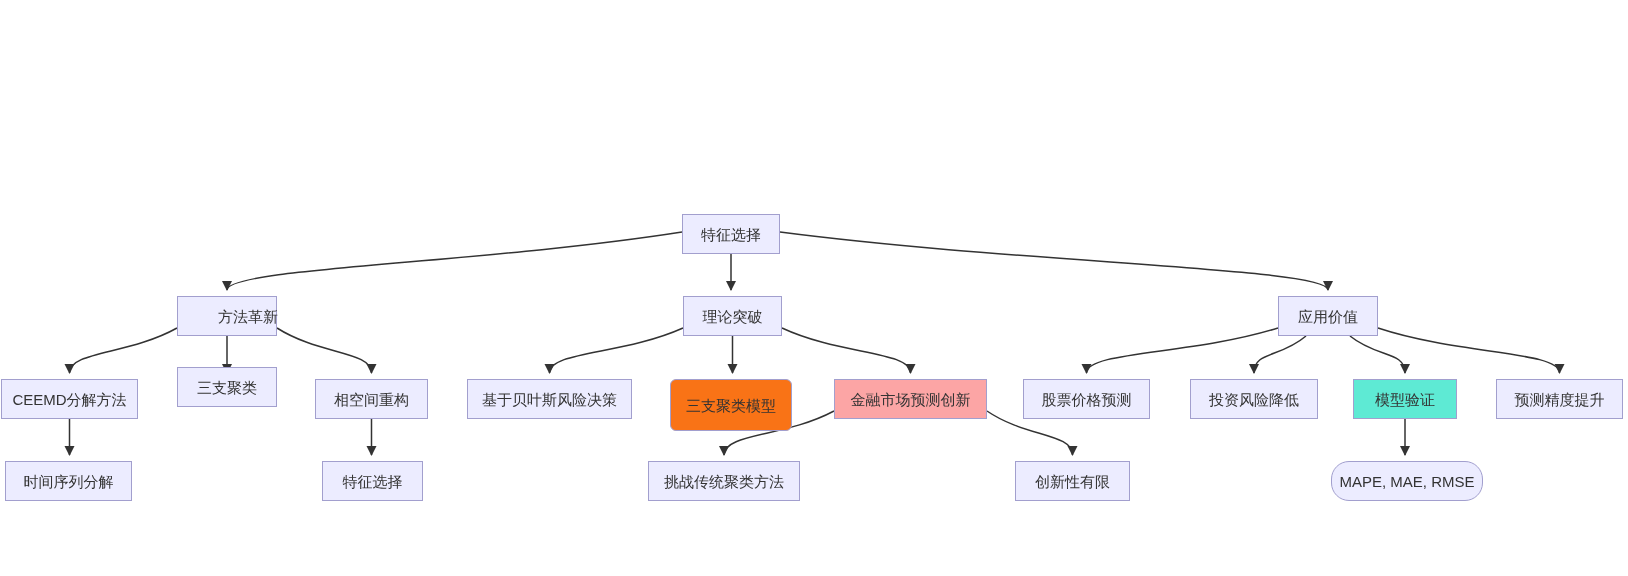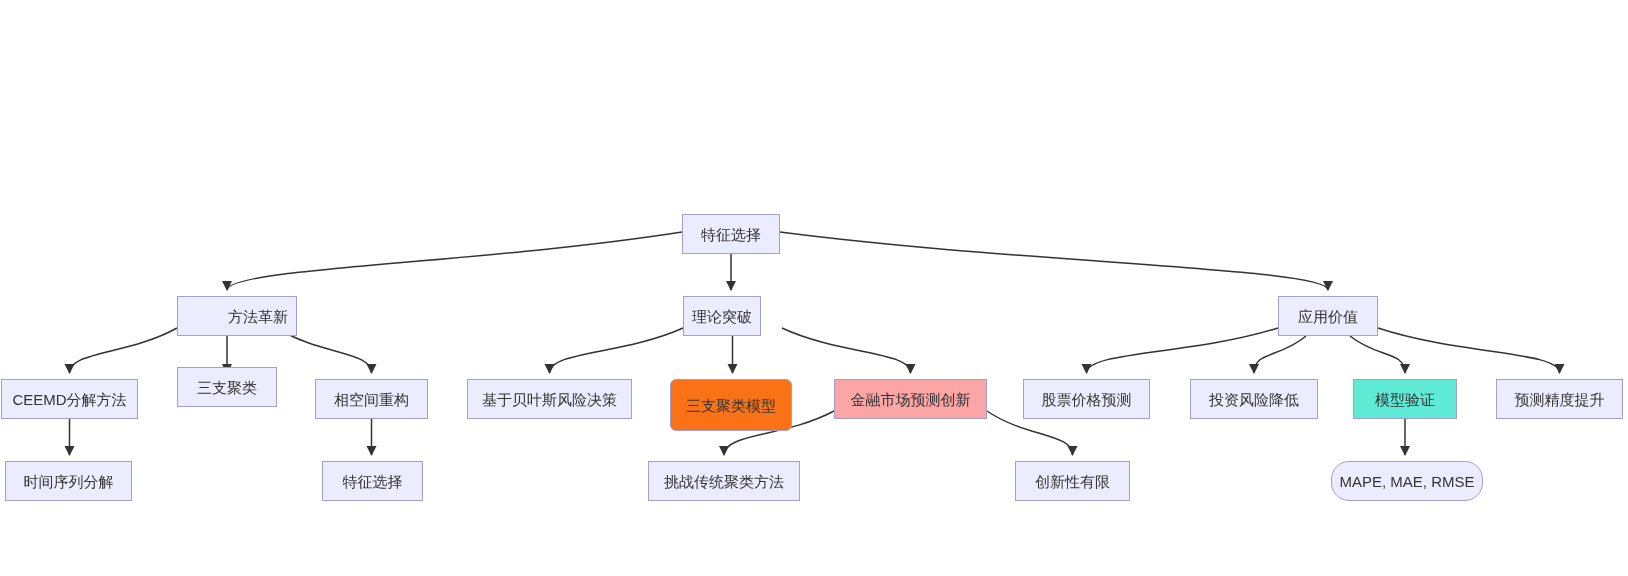--- a/index.html
+++ b/index.html
@@ -63,22 +63,22 @@
         <path d="M 1378 328 C 1459.675 355, 1559.5 351, 1559.5 373" class="edge" stroke="#333333" marker-end="url(#arrowhead)"></path>
         <path d="M 69.5 419 L 69.5 455" class="edge" stroke="#333333" marker-end="url(#arrowhead)"></path>
         <path d="M 371.5 419 L 371.5 455" class="edge" stroke="#333333" marker-end="url(#arrowhead)"></path>
         <path d="M 834 411 C 784.5 437.4, 724 433, 724 455" class="edge" stroke="#333333" marker-end="url(#arrowhead)"></path>
         <path d="M 987 411 C 1025.475 437.4, 1072.5 433, 1072.5 455" class="edge" stroke="#333333" marker-end="url(#arrowhead)"></path>
         <path d="M 1405 419 L 1405 455" class="edge" stroke="#333333" marker-end="url(#arrowhead)"></path>
       </g>
   </svg>
   <div id="node-layer">
       <div class="node" style="left: 682px; top: 214px; width: 98px; height: 40px; background: rgb(236, 236, 255); border-color: rgb(162, 159, 206); color: rgb(51, 51, 51);">特征选择</div>
-      <div class="node" style="left: 177px; top: 296px; width: 120px; height: 40px; background: rgb(236, 236, 255); border-color: rgb(162, 159, 206); color: rgb(51, 51, 51); padding-left: 42px;">方法革新</div>
-      <div class="node" style="left: 683px; top: 296px; width: 78px; height: 40px; background: rgb(236, 236, 255); border-color: rgb(162, 159, 206); color: rgb(51, 51, 51);">理论突破</div>
+      <div class="node" style="left: 177px; top: 296px; width: 100px; height: 40px; background: rgb(236, 236, 255); border-color: rgb(162, 159, 206); color: rgb(51, 51, 51); padding-left: 42px;">方法革新</div>
+      <div class="node" style="left: 683px; top: 296px; width: 99px; height: 40px; background: rgb(236, 236, 255); border-color: rgb(162, 159, 206); color: rgb(51, 51, 51);">理论突破</div>
       <div class="node" style="left: 1278px; top: 296px; width: 100px; height: 40px; background: rgb(236, 236, 255); border-color: rgb(162, 159, 206); color: rgb(51, 51, 51);">应用价值</div>
       <div class="node" style="left: 1px; top: 379px; width: 137px; height: 40px; background: rgb(236, 236, 255); border-color: rgb(162, 159, 206); color: rgb(51, 51, 51);">CEEMD分解方法</div>
       <div class="node" style="left: 177px; top: 367px; width: 100px; height: 40px; background: rgb(236, 236, 255); border-color: rgb(162, 159, 206); color: rgb(51, 51, 51);">三支聚类</div>
       <div class="node" style="left: 315px; top: 379px; width: 113px; height: 40px; background: rgb(236, 236, 255); border-color: rgb(162, 159, 206); color: rgb(51, 51, 51);">相空间重构</div>
       <div class="node" style="left: 467px; top: 379px; width: 165px; height: 40px; background: rgb(236, 236, 255); border-color: rgb(162, 159, 206); color: rgb(51, 51, 51);">基于贝叶斯风险决策</div>
       <div class="node" style="left: 670px; top: 379px; width: 122px; height: 52px; background: #f97316; border-color: rgb(162, 159, 206); color: rgb(51, 51, 51); border-radius: 6px;">三支聚类模型</div>
       <div class="node" style="left: 834px; top: 379px; width: 153px; height: 40px; background: #fca5a5; border-color: rgb(162, 159, 206); color: rgb(51, 51, 51);">金融市场预测创新</div>
       <div class="node" style="left: 1023px; top: 379px; width: 127px; height: 40px; background: rgb(236, 236, 255); border-color: rgb(162, 159, 206); color: rgb(51, 51, 51);">股票价格预测</div>
       <div class="node" style="left: 1190px; top: 379px; width: 128px; height: 40px; background: rgb(236, 236, 255); border-color: rgb(162, 159, 206); color: rgb(51, 51, 51);">投资风险降低</div>
       <div class="node" style="left: 1353px; top: 379px; width: 104px; height: 40px; background: #5eead4; border-color: rgb(162, 159, 206); color: rgb(51, 51, 51);">模型验证</div>

